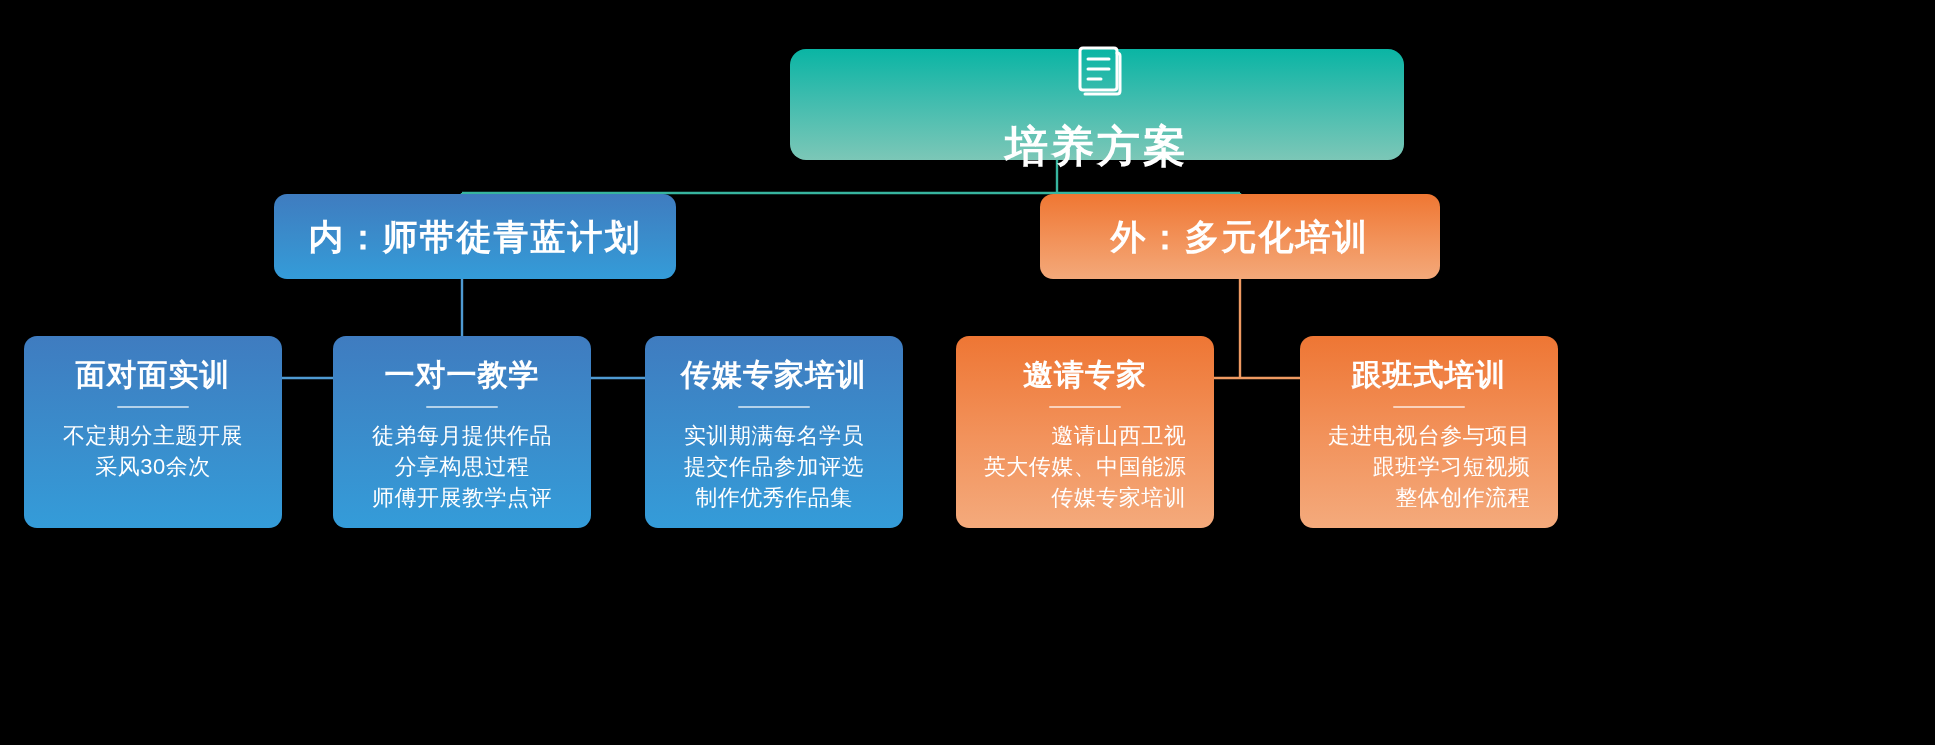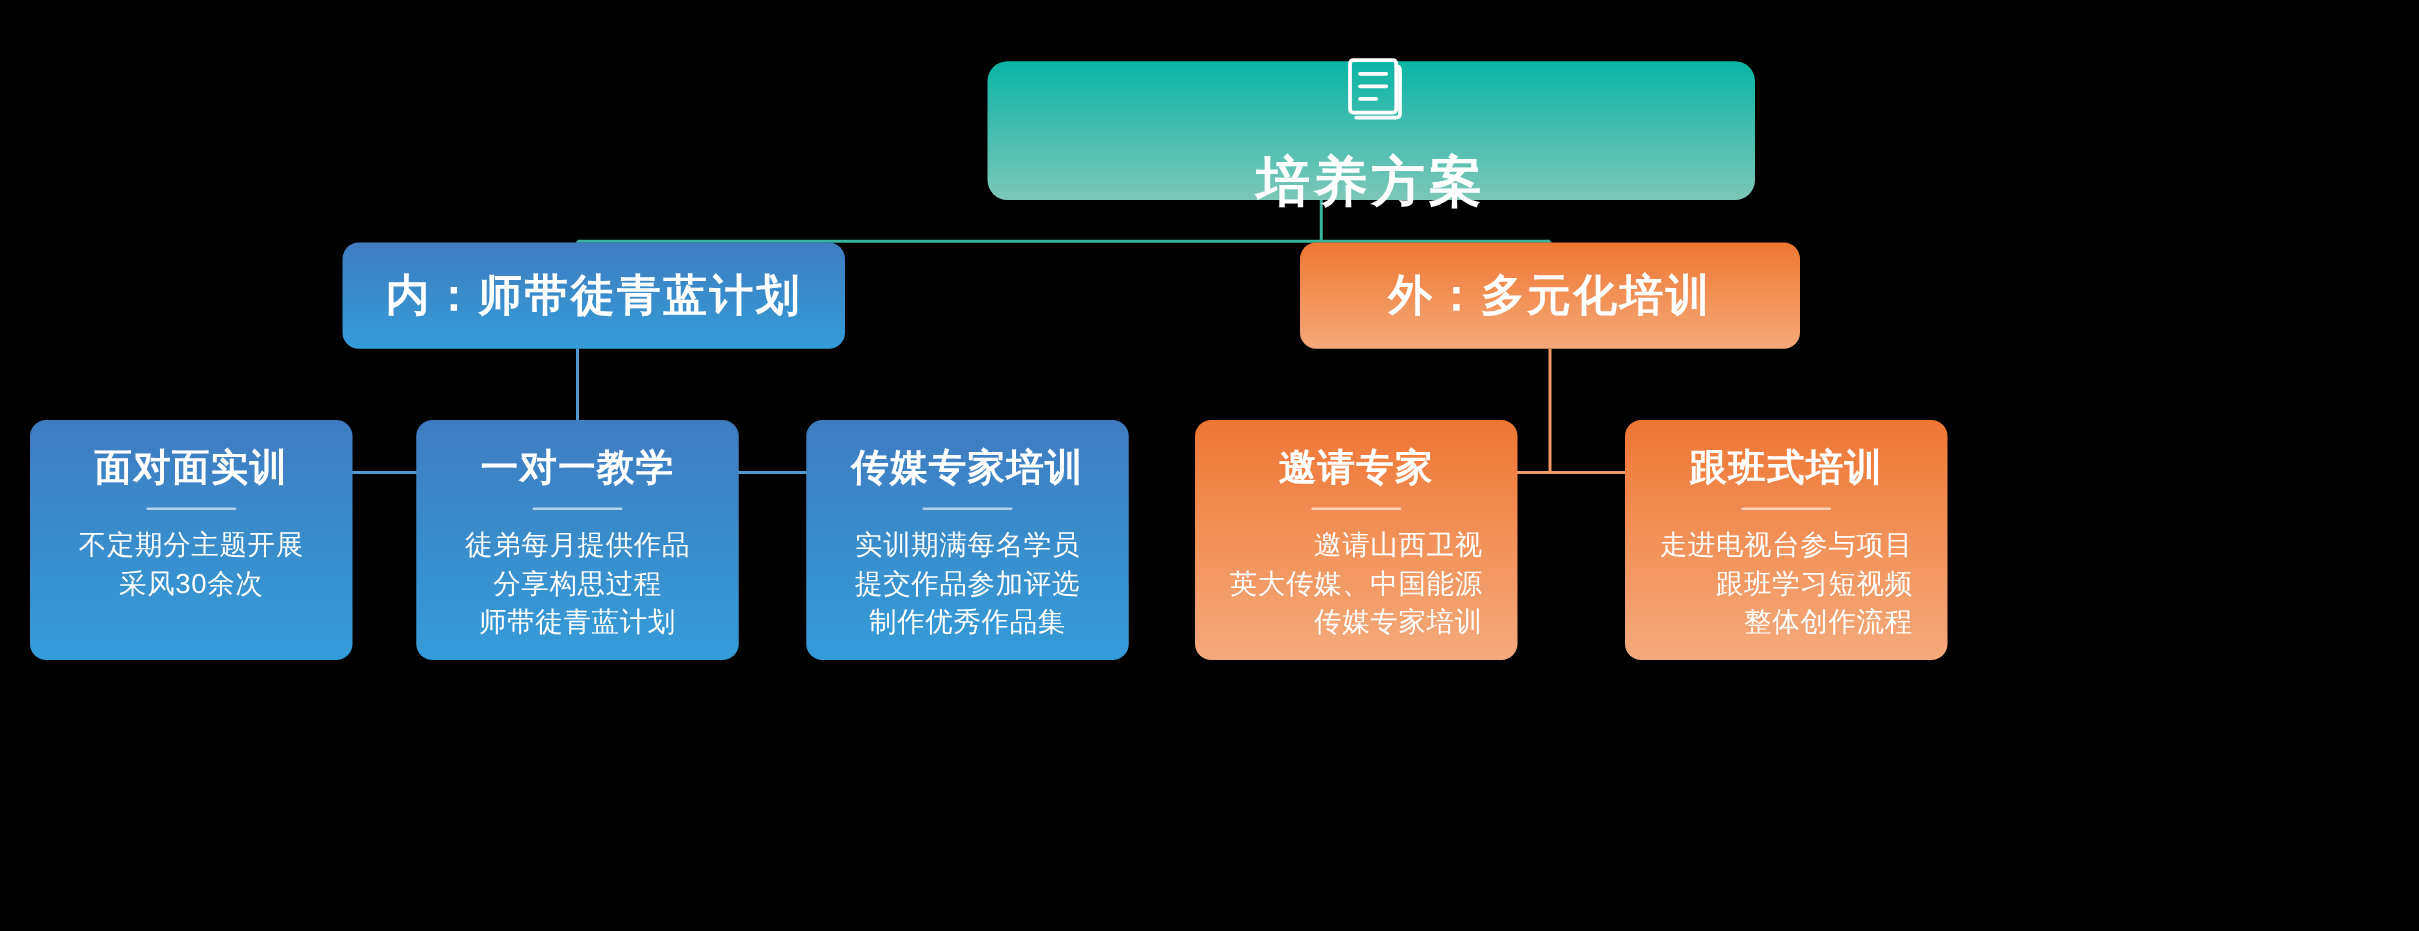--- a/index.html
+++ b/index.html
@@ -185,21 +185,21 @@
       <div>采风30余次</div>
     </div>
   </div>
 
   <div class="node node-leaf leaf-blue leaf-2">
     <div class="leaf-title">一对一教学</div>
     <div class="leaf-divider"></div>
     <div class="leaf-body">
       <div>徒弟每月提供作品</div>
       <div>分享构思过程</div>
-      <div>师带徒青蓝计划</div>
+      <div>师傅开展教学点评</div>
     </div>
   </div>
 
   <div class="node node-leaf leaf-blue leaf-3">
     <div class="leaf-title">传媒专家培训</div>
     <div class="leaf-divider"></div>
     <div class="leaf-body">
       <div>实训期满每名学员</div>
       <div>提交作品参加评选</div>
       <div>制作优秀作品集</div>

